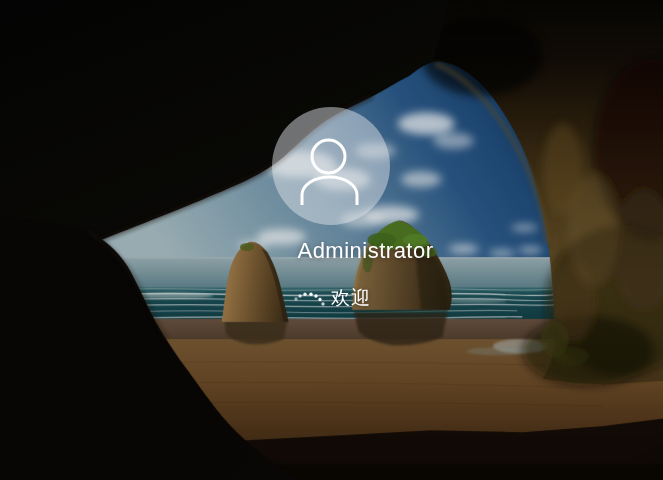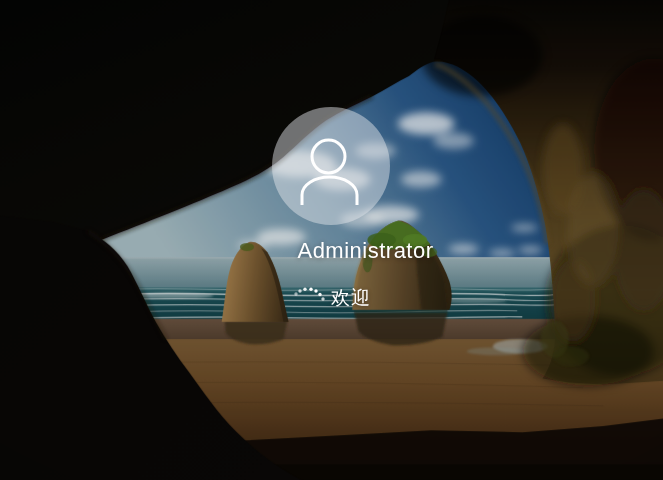--- a/index.html
+++ b/index.html
@@ -19,21 +19,21 @@
   }
   .avatar svg{position:absolute;left:0;top:0;}
   .username{
     position:absolute;left:0;top:233px;width:663px;text-align:center;
     color:#fff;font-size:22px;font-weight:300;letter-spacing:.5px;line-height:36px;
     text-shadow:0 1px 5px rgba(0,0,0,.40);
     margin-left:34px;
   }
   .welcome-row{
     position:absolute;left:0;top:286px;width:663px;display:flex;
-    justify-content:center;align-items:flex-start;gap:5px;
+    justify-content:center;align-items:flex-end;gap:5px;
   }
   .spinner{margin-top:1px;}
   .welcome-text{
     color:#fff;font-size:19px;font-weight:300;letter-spacing:1px;margin-top:2px;line-height:20px;
     text-shadow:0 1px 4px rgba(0,0,0,.45);
   }
 </style>
 </head>
 <body>
 

